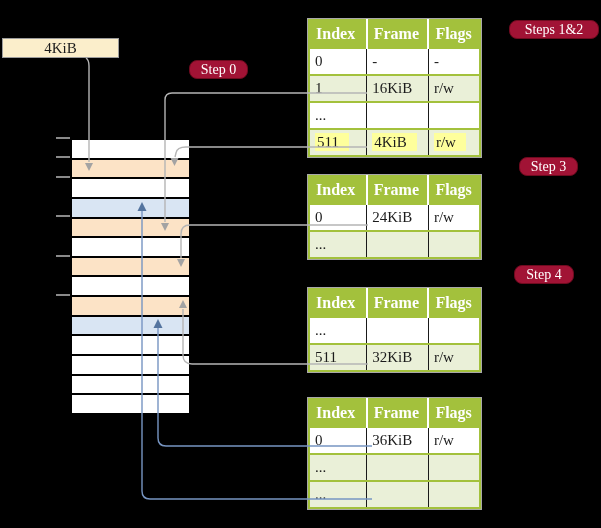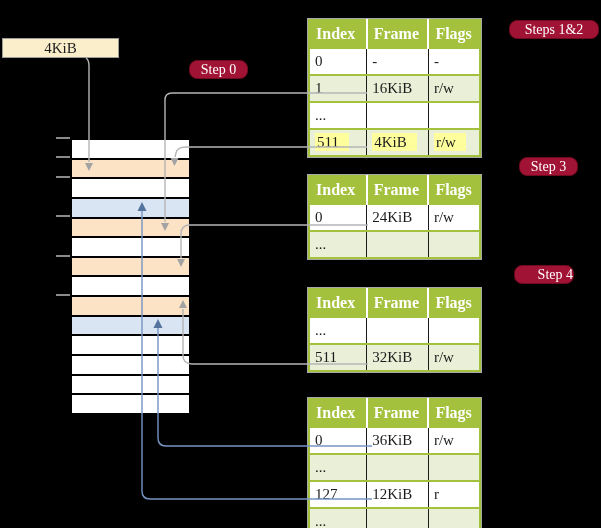--- a/index.html
+++ b/index.html
@@ -10,21 +10,21 @@
     background:#fbeecb;border:1px solid #9c9c9c;box-sizing:border-box;
     display:flex;align-items:center;justify-content:center;
     font-size:15px;color:#1b1b1b;}
   
   .badge{position:absolute;height:19px;background:#a11335;border:1px solid #6f0a1f;
     border-radius:8px;box-sizing:border-box;display:flex;align-items:center;
     justify-content:center;color:#fff;font-size:14px;}
   #badge-step0{left:189px;top:40px;width:59px;margin-top:20px;}
   #badge-steps12{left:509px;top:20px;width:90px;}
   #badge-step3{left:519px;top:157px;width:59px;justify-content:center;}
-  #badge-step4{left:514px;top:265px;width:60px;justify-content:flex-end;}
+  #badge-step4{left:514px;top:265px;width:60px;}
   
   .memory{position:absolute;left:70px;top:138px;width:121px;height:277px;
     border:2px solid #000;box-sizing:border-box;display:flex;flex-direction:column;}
   .mrow{flex:1;border-bottom:2px solid #000;}
   .mrow:last-child{border-bottom:none;}
   .mrow.free{background:#ffffff;}
   .mrow.page-table{background:#fce3c6;}
   .mrow.mapped-page{background:#d9e5f3;}
   .tick{position:absolute;width:14px;height:2px;background:#8a8a8a;left:56px;}
   
@@ -199,25 +199,20 @@
           <tr>
             <td>0</td>
             <td>36KiB</td>
             <td>r/w</td>
           </tr>
           <tr class="shaded">
             <td>...</td>
             <td></td>
             <td></td>
           </tr>
-          <tr>
-            <td>127</td>
-            <td>12KiB</td>
-            <td>r</td>
-          </tr>
           <tr class="shaded">
             <td>...</td>
             <td></td>
             <td></td>
           </tr>
         </tbody>
       </table>
     </div>
 
   <svg class="overlay" width="601" height="528">

